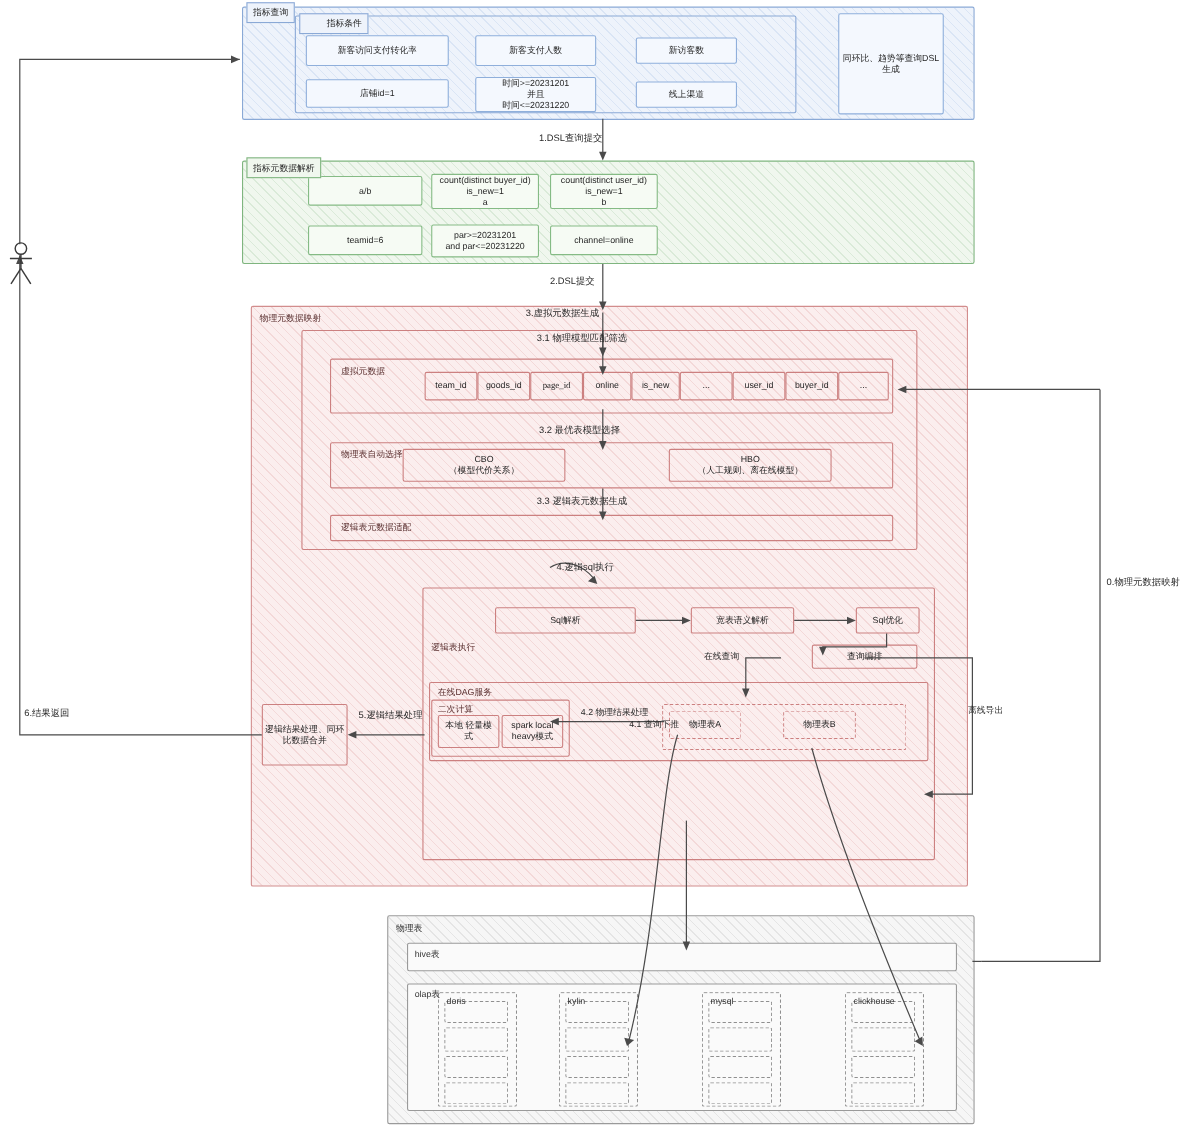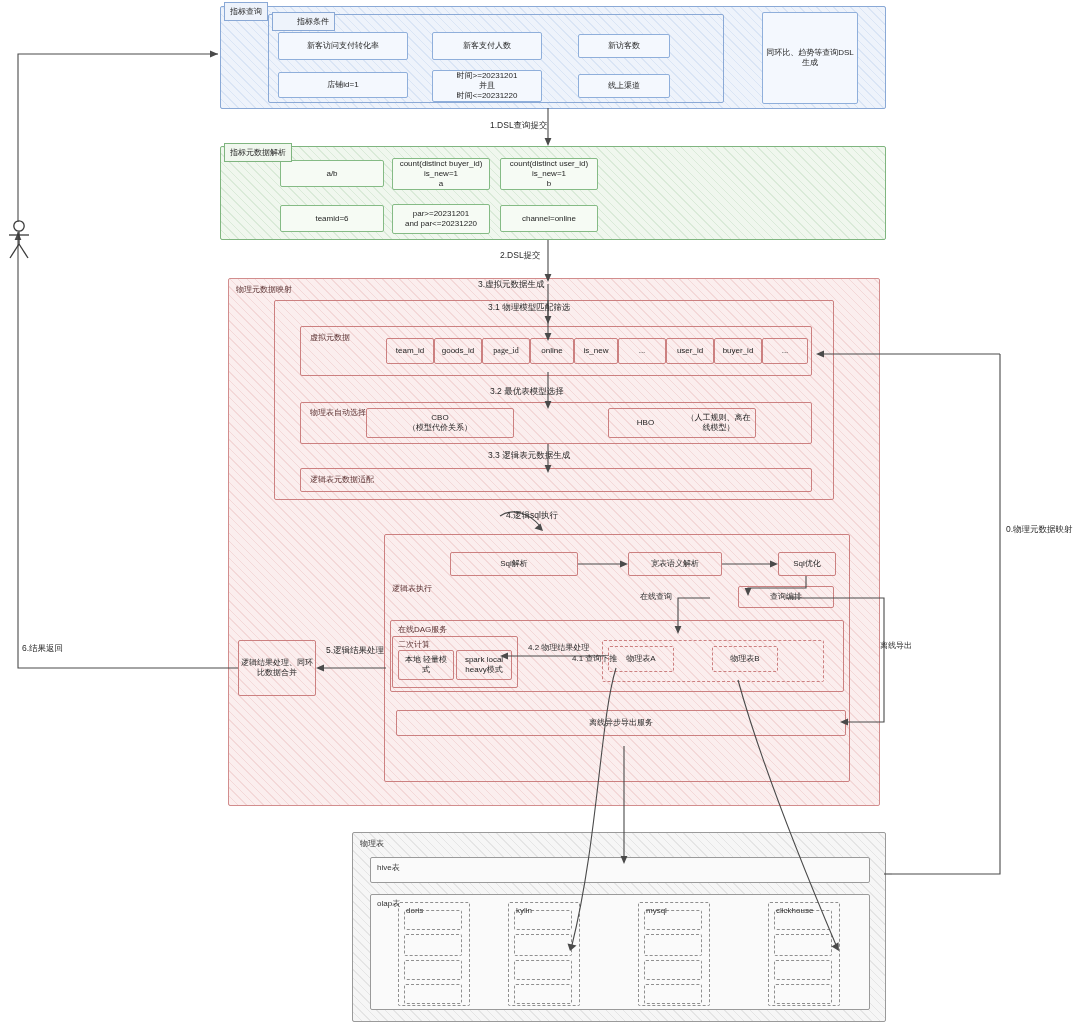--- a/index.html
+++ b/index.html
@@ -241,21 +241,21 @@
 
   <div class="lbl" style="left:490px;top:386px;">3.2 最优表模型选择</div>
 
   <div class="box red-line" style="left:300px;top:402px;width:512px;height:42px;"></div>
   <div class="tag redless" style="left:306px;top:405px;">物理表自动选择</div>
 
   <div class="box red-line f8" style="left:366px;top:408px;width:148px;height:30px;flex-direction:column;">
     <span>CBO</span>
     <span>（模型代价关系）</span>
   </div>
-  <div class="box red-line f8" style="left:608px;top:408px;width:148px;height:30px;flex-direction:row;">
+  <div class="box red-line f8" style="left:608px;top:408px;width:148px;height:30px;flex-direction:column;">
     <span>HBO</span>
     <span>（人工规则、离在线模型）</span>
   </div>
 
   <div class="lbl" style="left:488px;top:450px;">3.3 逻辑表元数据生成</div>
 
   <div class="box red-line" style="left:300px;top:468px;width:512px;height:24px;"></div>
   <div class="tag redless" style="left:306px;top:472px;">逻辑表元数据适配</div>
 
   <div class="lbl" style="left:506px;top:510px;">4.逻辑sql执行</div>
@@ -297,23 +297,20 @@
   <div class="lbl f8" style="left:572px;top:653px;">4.1 查询下推</div>
 
   <div class="box red-dash" style="left:602px;top:640px;width:222px;height:42px;"></div>
   <div class="box red-dash f8" style="left:608px;top:646px;width:66px;height:26px;">
       <span>物理表A</span>
     </div>
   <div class="box red-dash f8" style="left:712px;top:646px;width:66px;height:26px;">
       <span>物理表B</span>
     </div>
 
-  <div class="box red-line f8" style="left:396px;top:710px;width:450px;height:26px;">
-      <span>离线异步导出服务</span>
-    </div>
 
   <div class="box red-line f8" style="left:238px;top:640px;width:78px;height:56px;flex-direction:column;">
     <span>逻辑结果处理、同环</span>
     <span>比数据合并</span>
   </div>
   <div class="lbl f85" style="left:326px;top:645px;">5.逻辑结果处理</div>
 
   <div class="lbl onwhite f85" style="left:22px;top:643px;">6.结果返回</div>
 
   <div class="lbl onwhite f85" style="left:1006px;top:524px;">0.物理元数据映射</div>

